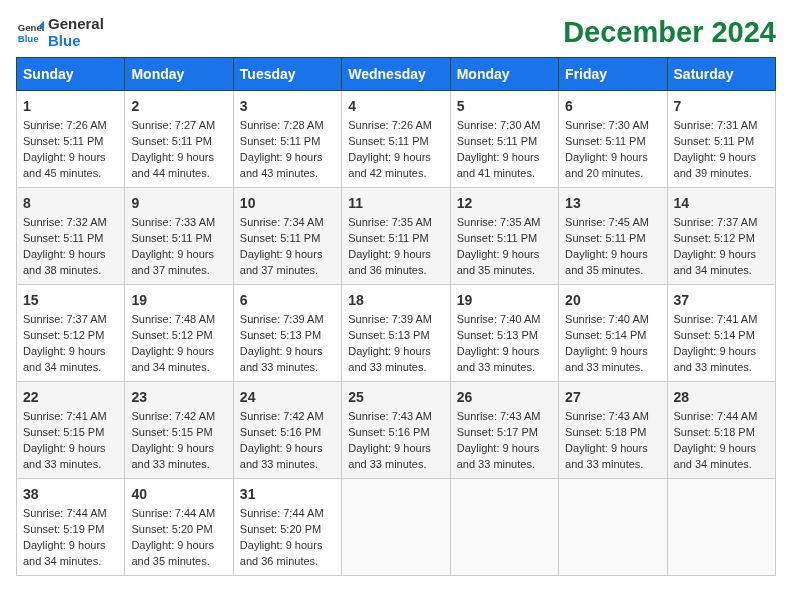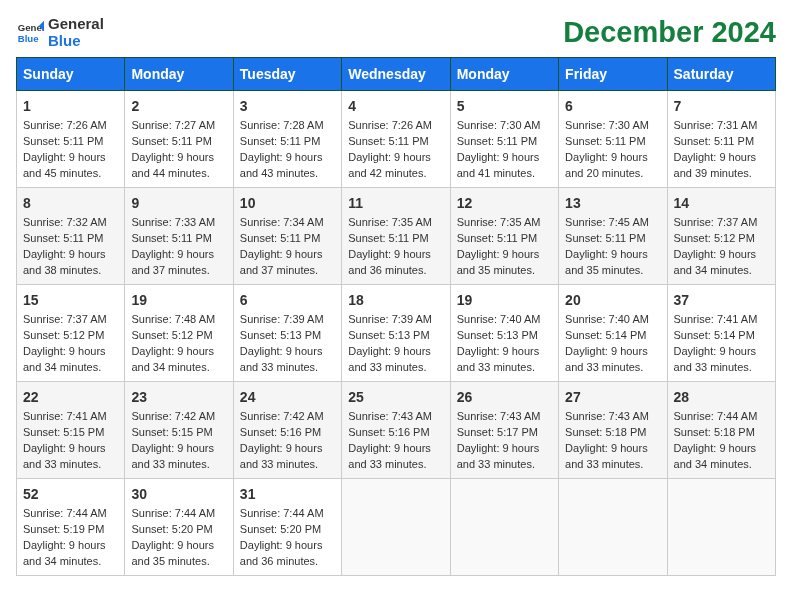--- a/index.html
+++ b/index.html
@@ -137,22 +137,22 @@
       <tr>
         <td><span class="day-number">22</span><span>Sunrise: 7:41 AM</span><br><span>Sunset: 5:15 PM</span><br><span>Daylight: 9 hours and 33 minutes.</span></td>
         <td><span class="day-number">23</span><span>Sunrise: 7:42 AM</span><br><span>Sunset: 5:15 PM</span><br><span>Daylight: 9 hours and 33 minutes.</span></td>
         <td><span class="day-number">24</span><span>Sunrise: 7:42 AM</span><br><span>Sunset: 5:16 PM</span><br><span>Daylight: 9 hours and 33 minutes.</span></td>
         <td><span class="day-number">25</span><span>Sunrise: 7:43 AM</span><br><span>Sunset: 5:16 PM</span><br><span>Daylight: 9 hours and 33 minutes.</span></td>
         <td><span class="day-number">26</span><span>Sunrise: 7:43 AM</span><br><span>Sunset: 5:17 PM</span><br><span>Daylight: 9 hours and 33 minutes.</span></td>
         <td><span class="day-number">27</span><span>Sunrise: 7:43 AM</span><br><span>Sunset: 5:18 PM</span><br><span>Daylight: 9 hours and 33 minutes.</span></td>
         <td><span class="day-number">28</span><span>Sunrise: 7:44 AM</span><br><span>Sunset: 5:18 PM</span><br><span>Daylight: 9 hours and 34 minutes.</span></td>
       </tr>
       <tr>
-        <td><span class="day-number">52</span><span>Sunrise: 7:44 AM</span><br><span>Sunset: 5:19 PM</span><br><span>Daylight: 9 hours and 34 minutes.</span></td>
-        <td><span class="day-number">30</span><span>Sunrise: 7:44 AM</span><br><span>Sunset: 5:20 PM</span><br><span>Daylight: 9 hours and 35 minutes.</span></td>
+        <td><span class="day-number">38</span><span>Sunrise: 7:44 AM</span><br><span>Sunset: 5:19 PM</span><br><span>Daylight: 9 hours and 34 minutes.</span></td>
+        <td><span class="day-number">40</span><span>Sunrise: 7:44 AM</span><br><span>Sunset: 5:20 PM</span><br><span>Daylight: 9 hours and 35 minutes.</span></td>
         <td><span class="day-number">31</span><span>Sunrise: 7:44 AM</span><br><span>Sunset: 5:20 PM</span><br><span>Daylight: 9 hours and 36 minutes.</span></td>
         <td class="cell-empty"></td>
         <td class="cell-empty"></td>
         <td class="cell-empty"></td>
         <td class="cell-empty"></td>
       </tr>
     </tbody>
 </table>
 
 </body></html>

